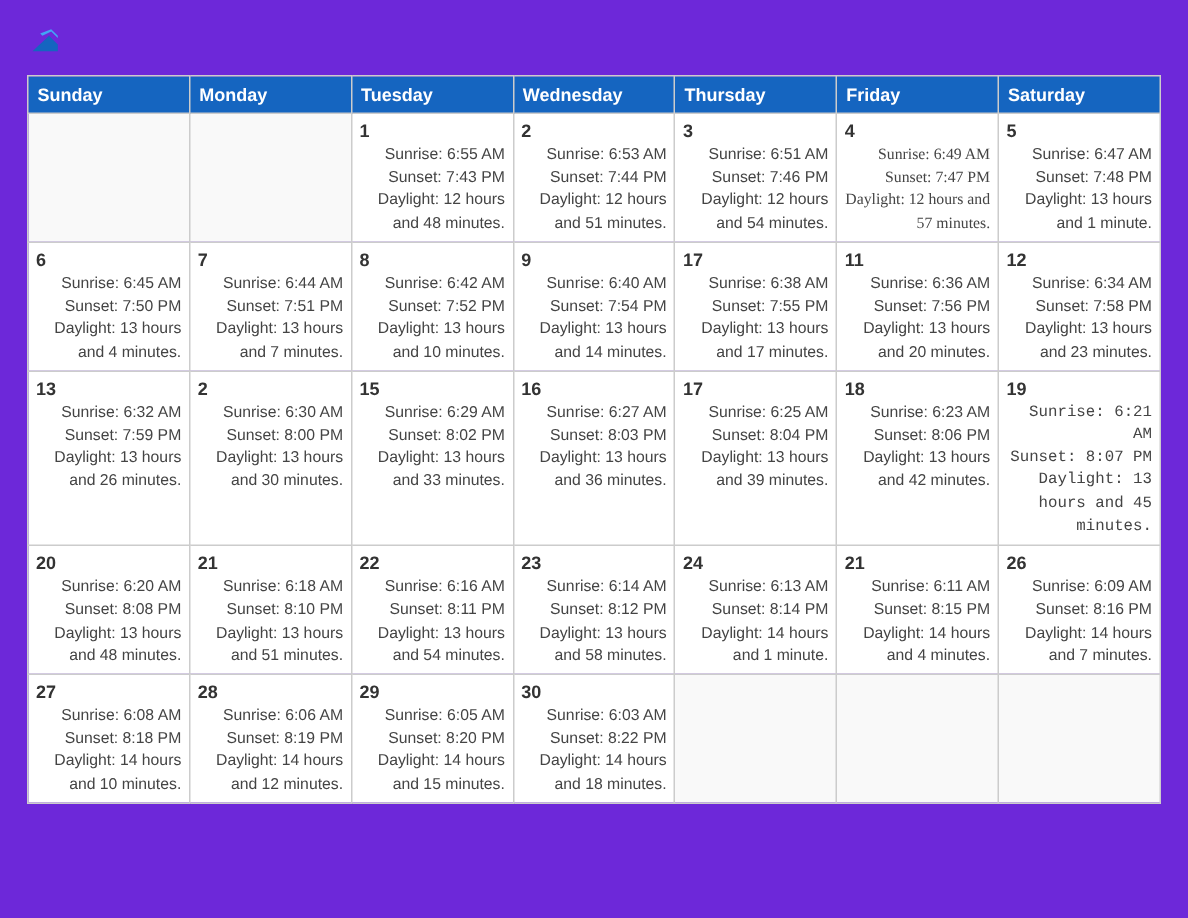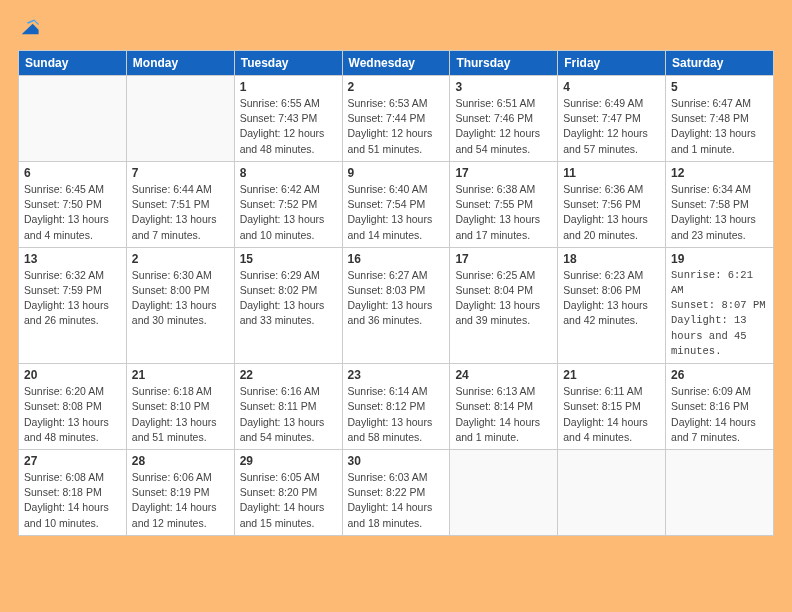--- a/index.html
+++ b/index.html
@@ -6,21 +6,21 @@
     body {
       font-family: Arial, sans-serif;
       background: #fff;
       width: 792px;
       min-height: 612px;
       padding: 0;
     }
     .page {
       width: 792px;
       min-height: 612px;
-      background: #fdba74;
+      background: #6d28d9;
       padding: 18px 18px 10px 18px;
     }
     .header {
       display: flex;
       justify-content: space-between;
       align-items: flex-start;
       margin-bottom: 10px;
     }
     .logo {
       display: flex;
@@ -88,20 +88,21 @@
       font-weight: bold;
       font-size: 12px;
       color: #333;
       display: block;
       margin-bottom: 2px;
     }
     .day-info {
       color: #444;
       font-size: 10.5px;
       line-height: 1.45;
+      text-align: right;
     }
   </style>
 </head>
 <body>
 
 <div class="page">
   <div class="header">
     <div class="logo">
       <svg class="logo-icon" viewBox="0 0 30 30" xmlns="http://www.w3.org/2000/svg">
         <polygon points="5,22 20,8 28,16 28,22" fill="#1565c0"></polygon>
@@ -147,21 +148,21 @@
 Daylight: 12 hours and 51 minutes.</div>
           </td>
           <td>
             <span class="day-number">3</span>
             <div class="day-info" style="white-space: pre-line;">Sunrise: 6:51 AM
 Sunset: 7:46 PM
 Daylight: 12 hours and 54 minutes.</div>
           </td>
           <td>
             <span class="day-number">4</span>
-            <div class="day-info" style="white-space: pre-line;">Sunrise: 6:49 AM
+            <div class="day-info" style="white-space: pre-line; font-family: Liberation Serif, serif;">Sunrise: 6:49 AM
 Sunset: 7:47 PM
 Daylight: 12 hours and 57 minutes.</div>
           </td>
           <td>
             <span class="day-number">5</span>
             <div class="day-info" style="white-space: pre-line;">Sunrise: 6:47 AM
 Sunset: 7:48 PM
 Daylight: 13 hours and 1 minute.</div>
           </td>
         </tr>

